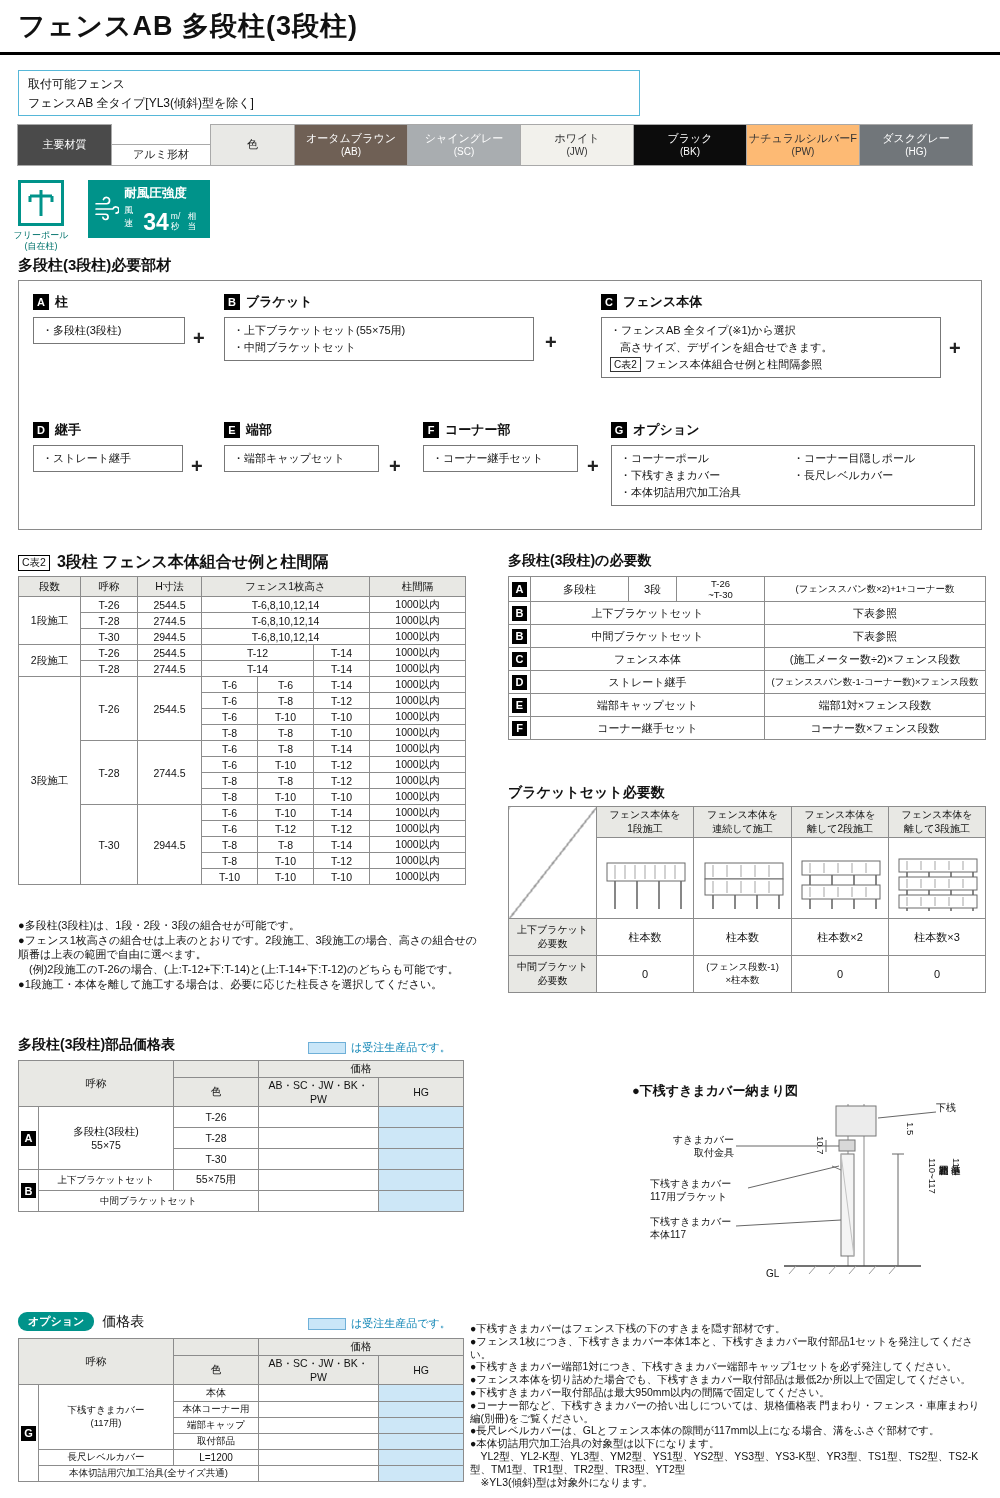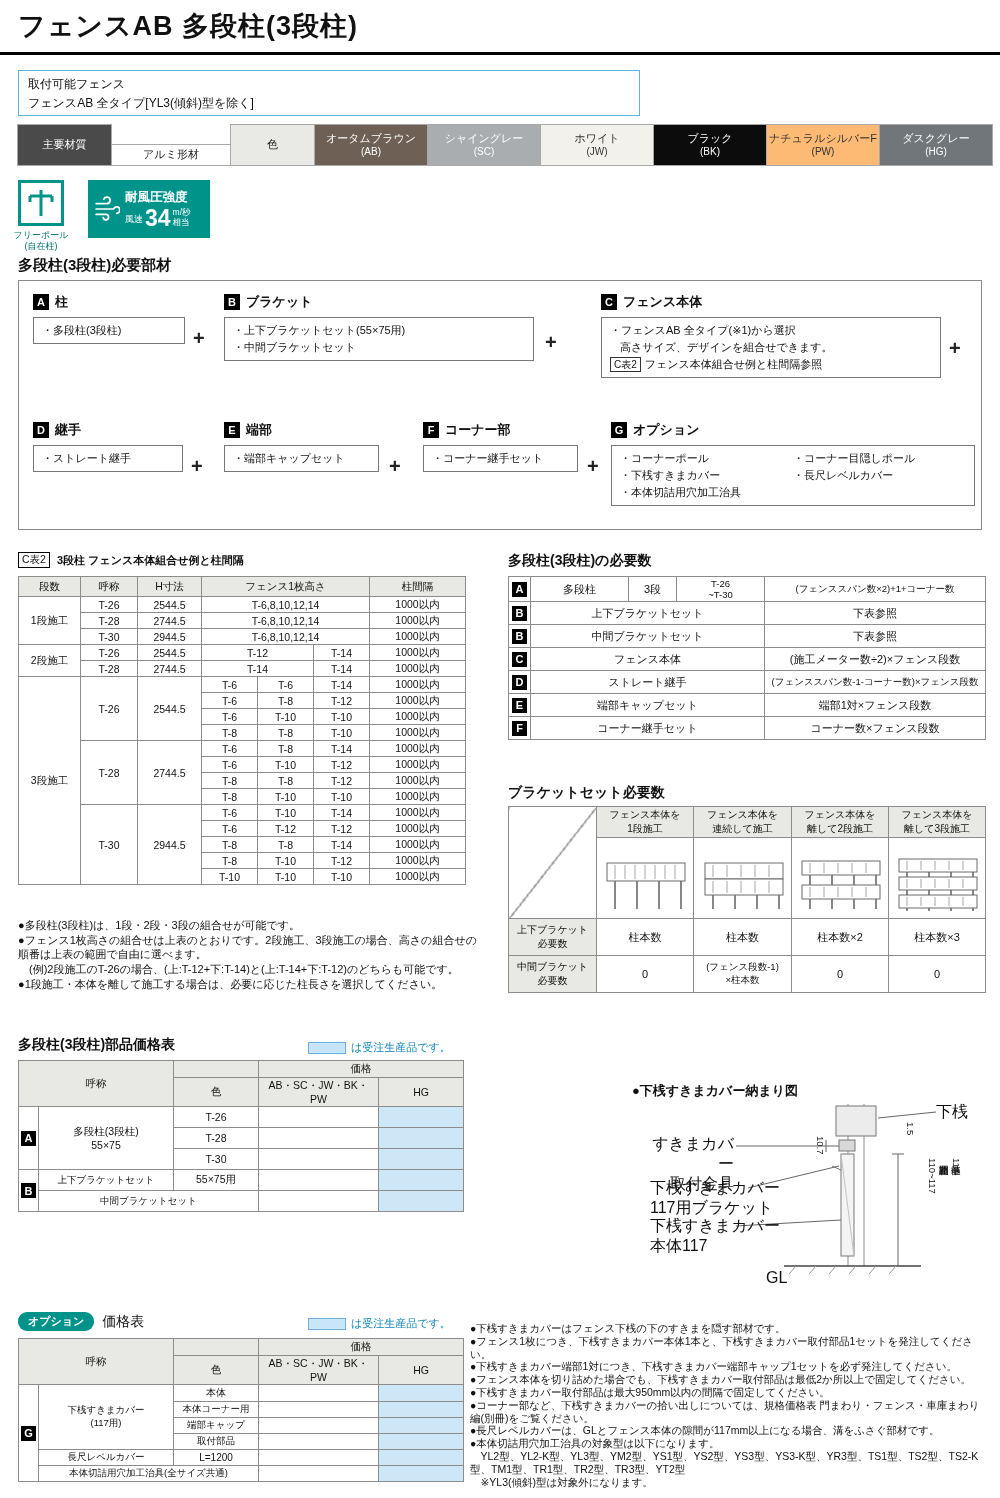--- a/index.html
+++ b/index.html
@@ -5,46 +5,46 @@
 *{margin:0;padding:0;box-sizing:border-box;}
 body{font-family:"Liberation Sans","DejaVu Sans",sans-serif;background:#fff;color:#111;}
 .page{position:relative;width:1000px;height:1498px;background:#fff;overflow:hidden;}
 .abs{position:absolute;}
 .title{left:18px;top:8px;font-size:27px;font-weight:bold;letter-spacing:1px;}
 .rule{left:0;top:52px;width:1000px;height:3px;background:#000;}
 .attach{left:18px;top:70px;width:622px;height:46px;border:1px solid #56b7d8;padding:4px 9px;font-size:12px;line-height:1.55;}
 .mbar{left:18px;top:124px;height:42px;display:flex;}
 .swatch{width:114px;display:flex;flex-direction:column;align-items:center;justify-content:center;text-align:center;font-size:11px;line-height:1.25;border:1px solid #a9a9a9;margin-left:-1px;}
 .swatch:nth-child(1){width:95px;}
-.swatch:nth-child(2){width:120px;margin-top:20px;}
+.swatch:nth-child(2){width:100px;margin-top:20px;}
 .swatch:nth-child(3){width:85px;}
 .swatch .swatch-sub{font-size:10px;}
 .fp{left:18px;top:180px;width:46px;height:46px;border:3px solid #00938a;display:flex;align-items:center;justify-content:center;background:#fff;}
 .fp-label{left:4px;top:230px;width:74px;text-align:center;font-size:9px;color:#00736c;line-height:1.25;white-space:pre-line;}
 .wind{left:88px;top:180px;width:122px;height:58px;background:#00938a;color:#fff;display:flex;align-items:center;gap:5px;padding:4px 6px;}
 .wind-text{display:flex;flex-direction:column;}
 .wind-title{font-size:12.5px;font-weight:bold;}
 .wind-row{display:flex;align-items:flex-end;gap:2px;margin-top:2px;}
 .w-prefix{font-size:9px;margin-bottom:3px;}
 .w-value{font-size:23px;font-weight:bold;line-height:.85;}
-.w-unitcol{display:flex;flex-direction:column;font-size:8.5px;line-height:1.15;margin-bottom:1px;}
+.w-unitcol{display:flex;flex-direction:row;font-size:8.5px;line-height:1.15;margin-bottom:1px;}
 .parts-head{left:18px;top:256px;font-size:15px;font-weight:bold;}
 .parts-box{left:18px;top:280px;width:964px;height:250px;border:1px solid #8a8a8a;}
 .pitem{position:absolute;}
 .pitem-head{display:flex;align-items:center;gap:6px;font-size:13px;font-weight:bold;margin-bottom:6px;}
 .keybox{width:16px;height:16px;background:#000;color:#fff;font-size:11px;font-weight:bold;display:inline-flex;align-items:center;justify-content:center;flex:none;}
 .pbox{border:1px solid #777;font-size:11px;padding:4px 8px;line-height:1.55;background:#fff;}
 .pbox .indent{padding-left:10px;}
 .plus{position:absolute;font-size:20px;font-weight:bold;color:#222;}
 .reftag{display:inline-block;border:1px solid #333;font-size:10px;padding:0 3px;margin-right:4px;line-height:1.3;}
 .g-items{display:flex;flex-wrap:wrap;}
 .g-items>div{width:50%;}
 .c2-head{left:18px;top:552px;display:flex;align-items:center;gap:7px;}
 .c2-tag{border:1px solid #000;font-size:10.5px;padding:0 3px;}
-.c2-title{font-size:11px;font-weight:bold;}
+.c2-title{font-size:16px;font-weight:bold;}
 table{border-collapse:collapse;}
 .gtab th,.gtab td{border:1px solid #8c8c8c;text-align:center;vertical-align:middle;white-space:pre-line;padding:1px 2px;}
 .gtab th{background:#e8e8e4;font-weight:normal;}
 .c2{left:18px;top:576px;}
 .c2 th{font-size:10.5px;height:20px;}
 .c2 td{font-size:10.5px;height:16px;padding:0 2px;}
 .req-title{left:508px;top:552px;font-size:14px;font-weight:bold;}
 .req{left:508px;top:576px;}
 .req td{font-size:11px;height:23px;}
 .tiny{font-size:9.5px !important;}
@@ -61,21 +61,21 @@
 .notes-mid{left:18px;top:918px;width:468px;font-size:11px;line-height:1.33;}
 .p1-title{left:18px;top:1036px;font-size:14px;font-weight:bold;}
 .legend{display:flex;align-items:center;gap:5px;}
 .legend-box{display:inline-block;width:38px;height:12px;background:#c9e6f8;border:1px solid #6fb0d8;}
 .legend-text{font-size:11px;color:#0f85b5;}
 .p1{left:18px;top:1060px;}
 .p1 th{font-size:10.5px;height:17px;}
 .p1 td{font-size:10.5px;height:21px;}
 .diag-title{left:632px;top:1082px;font-size:13px;font-weight:bold;}
 .cover-diag{left:636px;top:1100px;width:349px;height:200px;}
-.dlabel{position:absolute;font-size:16px;line-height:1.25;white-space:pre-line;}
+.dlabel{position:absolute;font-size:10px;line-height:1.25;white-space:pre-line;}
 .vtext{writing-mode:vertical-rl;font-size:9.5px;}
 .opt-head{left:18px;top:1312px;display:flex;align-items:center;gap:8px;}
 .opt-badge{background:#00938a;color:#fff;font-size:11px;font-weight:bold;padding:2px 10px;border-radius:9px;}
 .opt-title{font-size:14px;font-weight:normal;}
 .opt{left:18px;top:1338px;}
 .opt th{font-size:10.5px;height:16px;}
 .opt td{font-size:10px;height:15px;}
 .notes-bottom{left:470px;top:1322px;width:516px;font-size:10.5px;line-height:1.22;}
 </style>
 </head>

